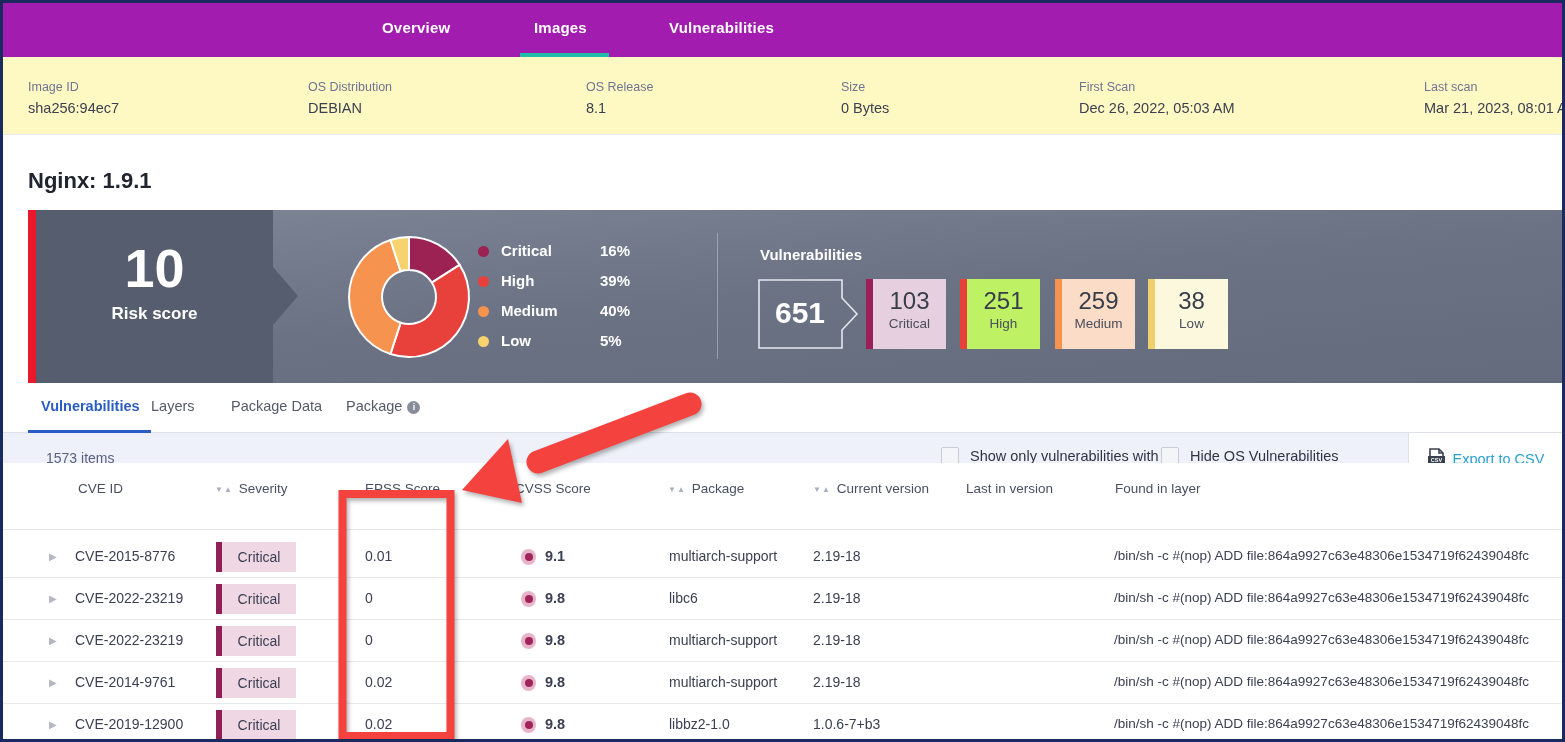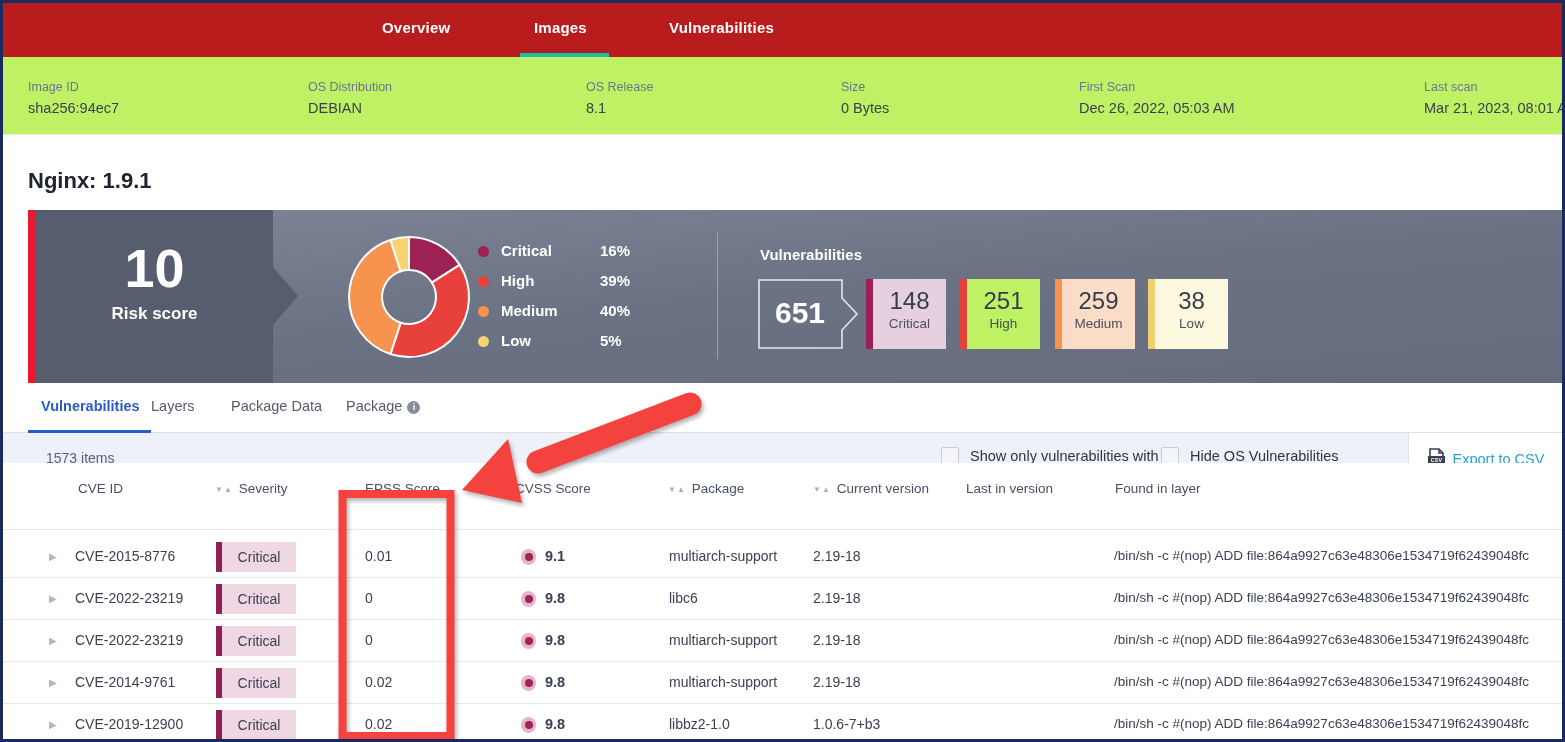--- a/index.html
+++ b/index.html
@@ -4,26 +4,26 @@
 <style>
   * { margin:0; padding:0; box-sizing:border-box; }
   body { background:#ffffff; font-family:"Liberation Sans", sans-serif; }
   #screen {
     position:relative; width:1565px; height:742px; background:#ffffff;
     border:3px solid #1a2a5e; overflow:hidden;
   }
   .abs { position:absolute; }
 
   
-  .navbar { left:0; top:0; width:1559px; height:54px; background:#b91c1c; }
+  .navbar { left:0; top:0; width:1559px; height:54px; background:#a21caf; }
   .nav-tab { position:absolute; top:16px; color:#ffffff; font-size:15px; font-weight:600; letter-spacing:.2px; cursor:pointer; white-space:nowrap; }
   .nav-underline { position:absolute; bottom:0; height:4px; background:#1fbea7; }
 
   
-  .metabar { left:0; top:54px; width:1559px; height:78px; background:#bef264; border-bottom:1px solid #e8eaf0; }
+  .metabar { left:0; top:54px; width:1559px; height:78px; background:#fef9c3; border-bottom:1px solid #e8eaf0; }
   .meta-field { position:absolute; top:23px; white-space:nowrap; }
   .meta-label { font-size:12.5px; color:#6e7494; margin-bottom:6px; }
   .meta-value { font-size:14.5px; color:#3a3f51; }
 
   .page-title { left:25px; top:165px; font-size:22px; font-weight:700; color:#20242f; }
 
   
   .panel { left:25px; top:207px; width:1534px; height:173px; }
   .panel-redbar { left:0; top:0; width:8px; height:173px; background:#e8192c; }
   .risk-section { left:8px; top:0; width:237px; height:173px; background:#565d6f; color:#fff; text-align:center; }
@@ -168,21 +168,21 @@
 
     <div class="abs vuln-title">Vulnerabilities</div>
     <div class="abs total-tag">
       <svg width="102" height="70" viewBox="0 0 102 70">
         <polygon points="1,1 84,1 84,19 99,35 84,51 84,69 1,69" fill="none" stroke="#e3e6ed" stroke-width="1.6"></polygon>
       </svg>
       <div class="total-num">651</div>
     </div>
 
     <div class="abs sev-card" style="left: 838px; background: rgb(230, 208, 224); border-left-color: rgb(155, 32, 88);">
-      <div class="sev-count">148</div>
+      <div class="sev-count">103</div>
       <div class="sev-label">Critical</div>
     </div>
     <div class="abs sev-card" style="left: 932px; background: #bef264; border-left-color: rgb(232, 65, 60);">
       <div class="sev-count">251</div>
       <div class="sev-label">High</div>
     </div>
     <div class="abs sev-card" style="left: 1027px; background: rgb(251, 220, 198); border-left-color: rgb(246, 147, 79);">
       <div class="sev-count">259</div>
       <div class="sev-label">Medium</div>
     </div>

